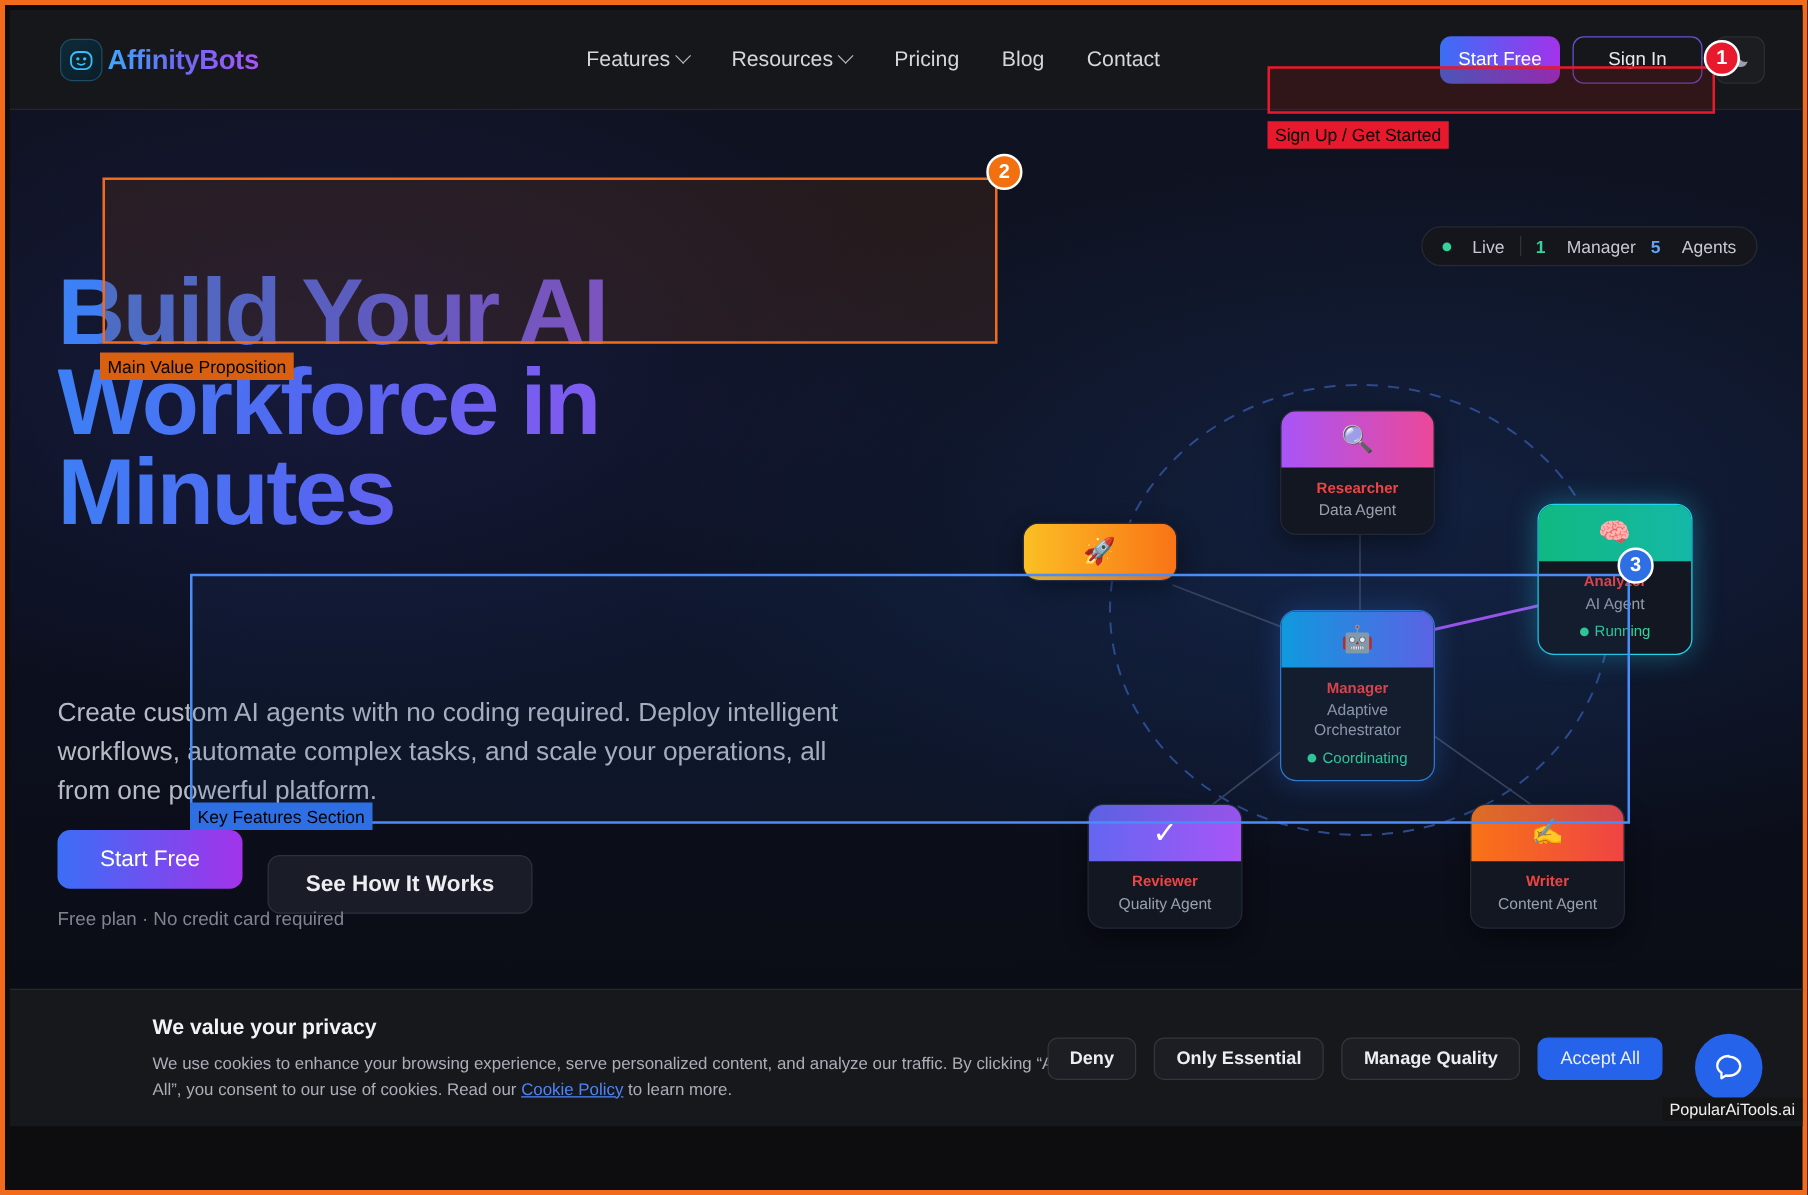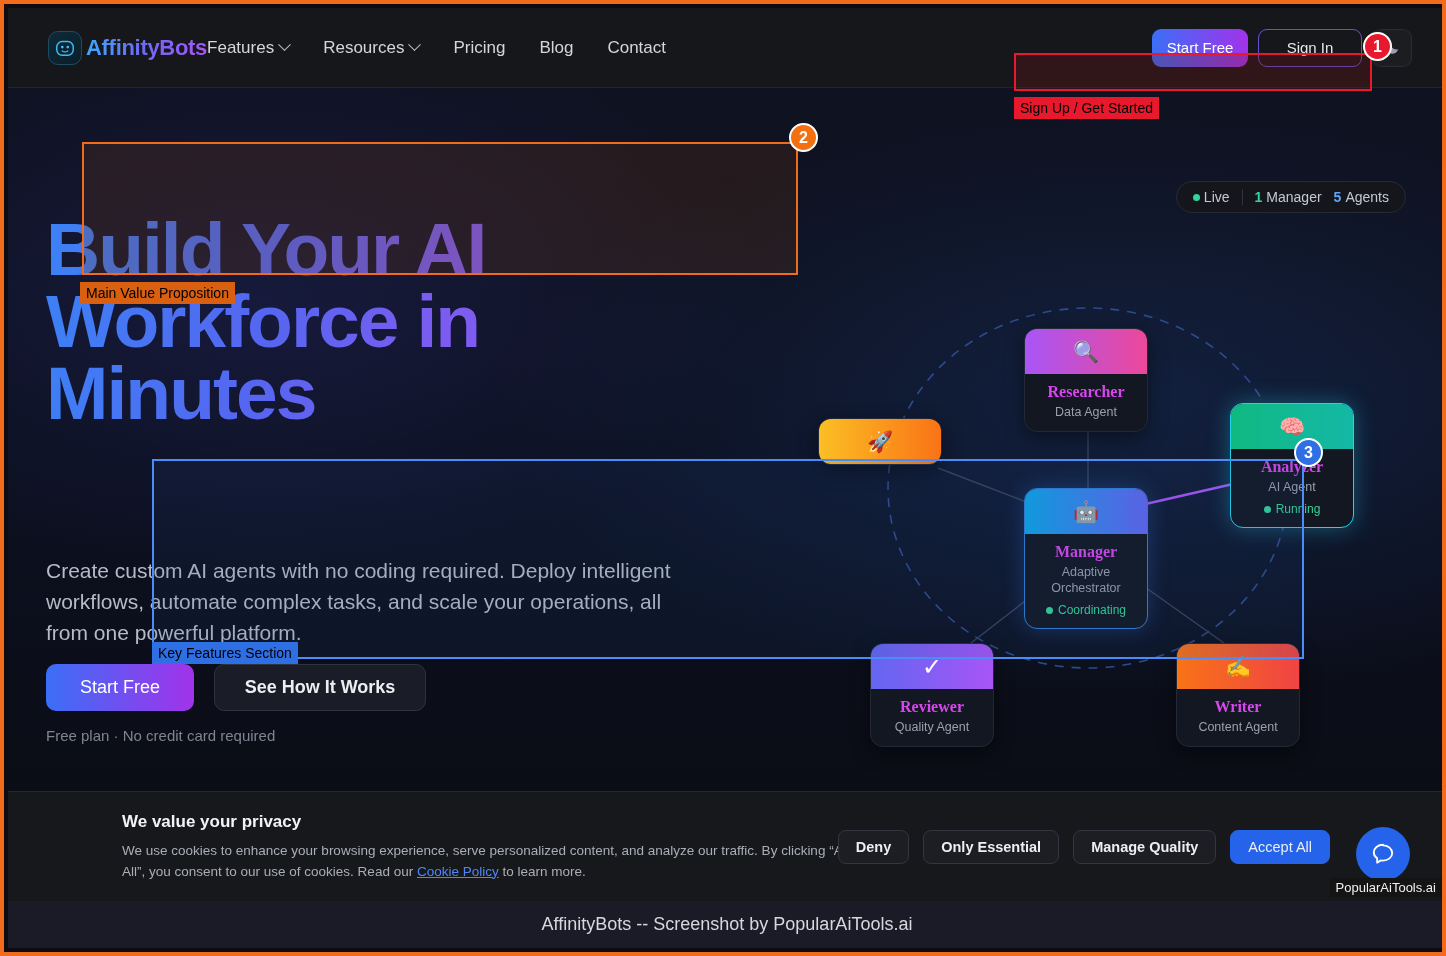--- a/index.html
+++ b/index.html
@@ -31,21 +31,21 @@
     background: linear-gradient(145deg,#0e2a38,#0b1e2a);
     border: 1px solid #1d4d63;
     display: flex; align-items: center; justify-content: center;
   }
   .brand-name {
     font-size: 22px; font-weight: bold;
     background: linear-gradient(90deg,#3da9fc 0%, #6b6bf5 45%, #a855f7 100%);
     -webkit-background-clip: text; background-clip: text; color: transparent;
     letter-spacing: -0.3px;
   }
-  .nav { display: flex; align-items: center; gap: 34px; }
+  .nav { display: flex; align-items: center; gap: 34px; margin-left: 262px; }
   .nav-item {
     color: #d4d6da; font-size: 17px; display: flex; align-items: center; gap: 6px;
     cursor: pointer;
   }
   .chev {
     width: 9px; height: 9px; border-right: 1.6px solid #b9bcc2; border-bottom: 1.6px solid #b9bcc2;
     transform: rotate(45deg) translate(-2px,-2px);
   }
   .header-actions { position: absolute; right: 34px; display: flex; align-items: center; gap: 10px; }
   .btn-start-free {
@@ -92,54 +92,54 @@
   .cta-primary {
     width: 148px; height: 47px; border-radius: 10px;
     background: linear-gradient(90deg,#3b6ef6,#a233ea);
     color: #fff; font-size: 18px; border: none; cursor: pointer;
     display: flex; align-items: center; justify-content: center;
   }
   .cta-secondary {
     width: 212px; height: 47px; border-radius: 10px;
     background: #1a1d27; color: #eceef2; font-size: 18px; font-weight: bold;
     border: 1px solid #2e323d; cursor: pointer;
-    display: flex; align-items: center; justify-content: center;
+    display: flex; align-items: center; justify-content: center; margin-top: 20px;
   }
   .cta-note {
     position: absolute; left: 38px; top: 639px;
     color: #7e8591; font-size: 15px;
   }
 
   
   .diagram { position: absolute; left: 790px; top: 110px; width: 640px; height: 580px; }
   .status-pill {
     position: absolute; right: 40px; top: 93px;
     height: 32px; padding: 0 16px; border-radius: 17px;
     background: #14161c; border: 1px solid #262a33;
     display: flex; align-items: center; gap: 12px;
     font-size: 14px; color: #c5c9d1;
   }
   .dot { width: 7px; height: 7px; border-radius: 50%; display: inline-block; }
   .pill-sep { width: 1px; height: 16px; background: #2f333c; }
-  .pill-seg { display: flex; align-items: center; gap: 4px; }
+  .pill-seg { display: flex; align-items: center; gap: 17px; }
   .num-green { color: #34d399; font-weight: bold; }
   .num-blue { color: #60a5fa; font-weight: bold; }
 
   .card {
     position: absolute; width: 124px; border-radius: 13px;
     background: #131722; border: 1px solid #222838;
     overflow: hidden; text-align: center;
     box-shadow: 0 6px 20px rgba(0,0,0,0.45);
   }
   .card-head {
     height: 45px; display: flex; align-items: center; justify-content: center;
     font-size: 21px;
   }
   .card-body { padding: 9px 4px 11px; }
-  .card-title { color: #d946ef; font-size: 16px; font-weight: bold; font-family: Liberation Serif, serif; }
+  .card-title { color: #ef4444; font-size: 12px; font-weight: bold; }
   .card-sub { color: #98a0ae; font-size: 12.5px; margin-top: 3px; line-height: 16px; }
   .card-status { font-size: 12px; margin-top: 7px; display: flex; align-items: center; justify-content: center; gap: 5px; }
 
   .svg-links { position: absolute; left: 0; top: 0; width: 640px; height: 580px; }
 
   
   .cookie {
     position: absolute; left: 4px; bottom: 51px;
     width: 1438px; height: 110px;
     background: #17181c; border-top: 1px solid #26282e;
@@ -344,21 +344,20 @@
     </div>
   </div>
 
   <div class="chat-fab">
     <svg width="26" height="26" viewBox="0 0 24 24">
       <path d="M12 3.5c-4.7 0-8.5 3.1-8.5 7 0 2.2 1.2 4.1 3.1 5.4V20l3.3-2.1c.7.1 1.4.2 2.1.2 4.7 0 8.5-3.1 8.5-7s-3.8-7.1-8.5-7.1Z" fill="none" stroke="#fff" stroke-width="1.7" stroke-linejoin="round"></path>
     </svg>
   </div>
   <div class="watermark">PopularAiTools.ai</div>
 
-  <div class="caption">AffinityBots -- Screenshot by PopularAiTools.ai</div>
 
   <div class="anno-box anno-red" style="left:1010px; top:49px; width:358px; height:38px;"></div>
   <div class="anno-label lbl-red" style="left:1010px; top:93px;">Sign Up / Get Started</div>
   <div class="badge badge-red" style="left:1359px; top:28px;">1</div>
 
   <div class="anno-box anno-orange" style="left:78px; top:138px; width:716px; height:133px;"></div>
   <div class="anno-label lbl-orange" style="left:76px; top:278px;">Main Value Proposition</div>
   <div class="badge badge-orange" style="left:785px; top:119px;">2</div>
 
   <div class="anno-box anno-blue" style="left:148px; top:455px; width:1152px; height:200px;"></div>

